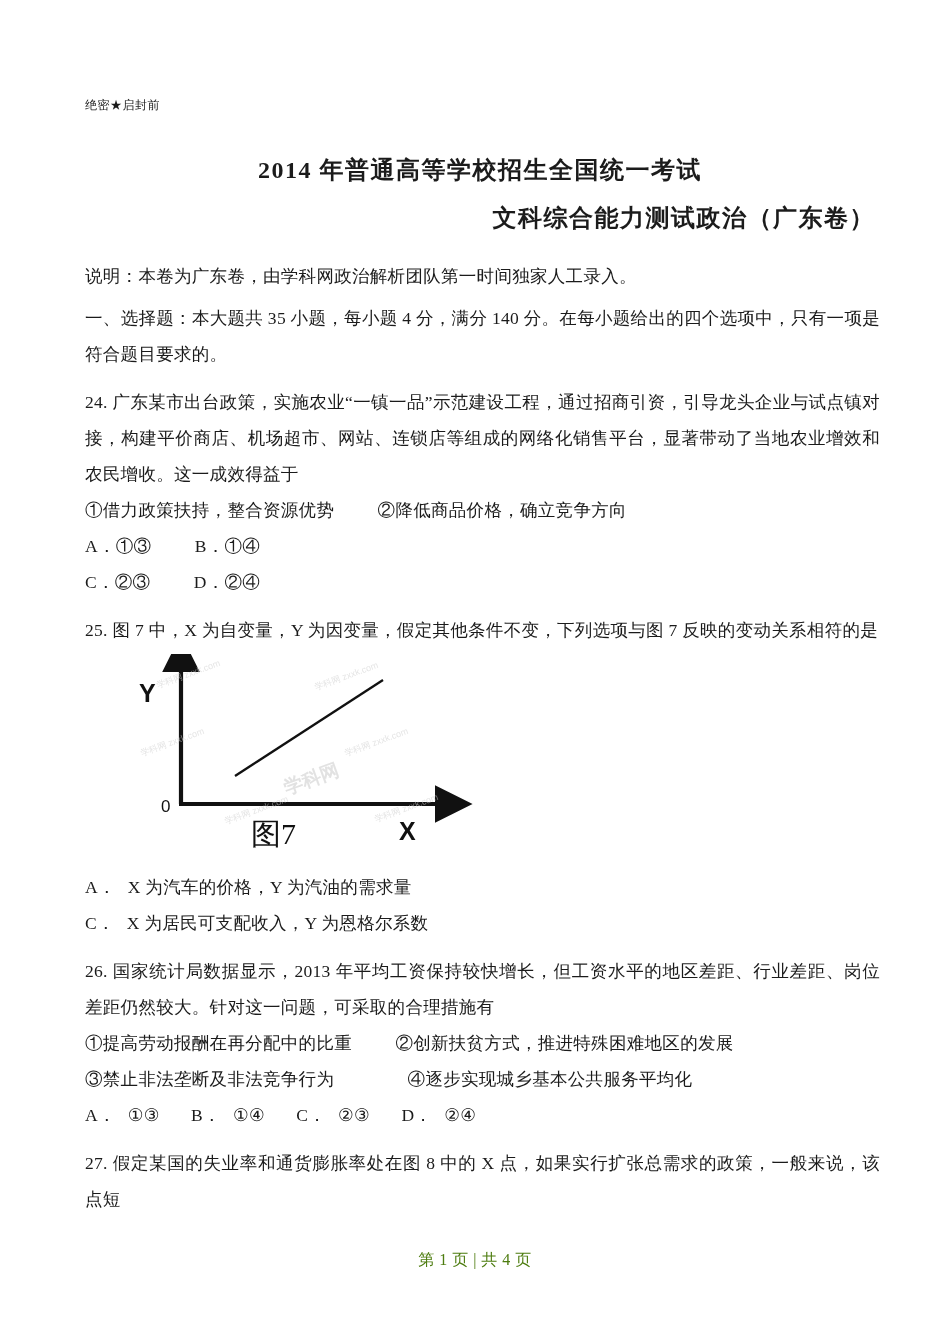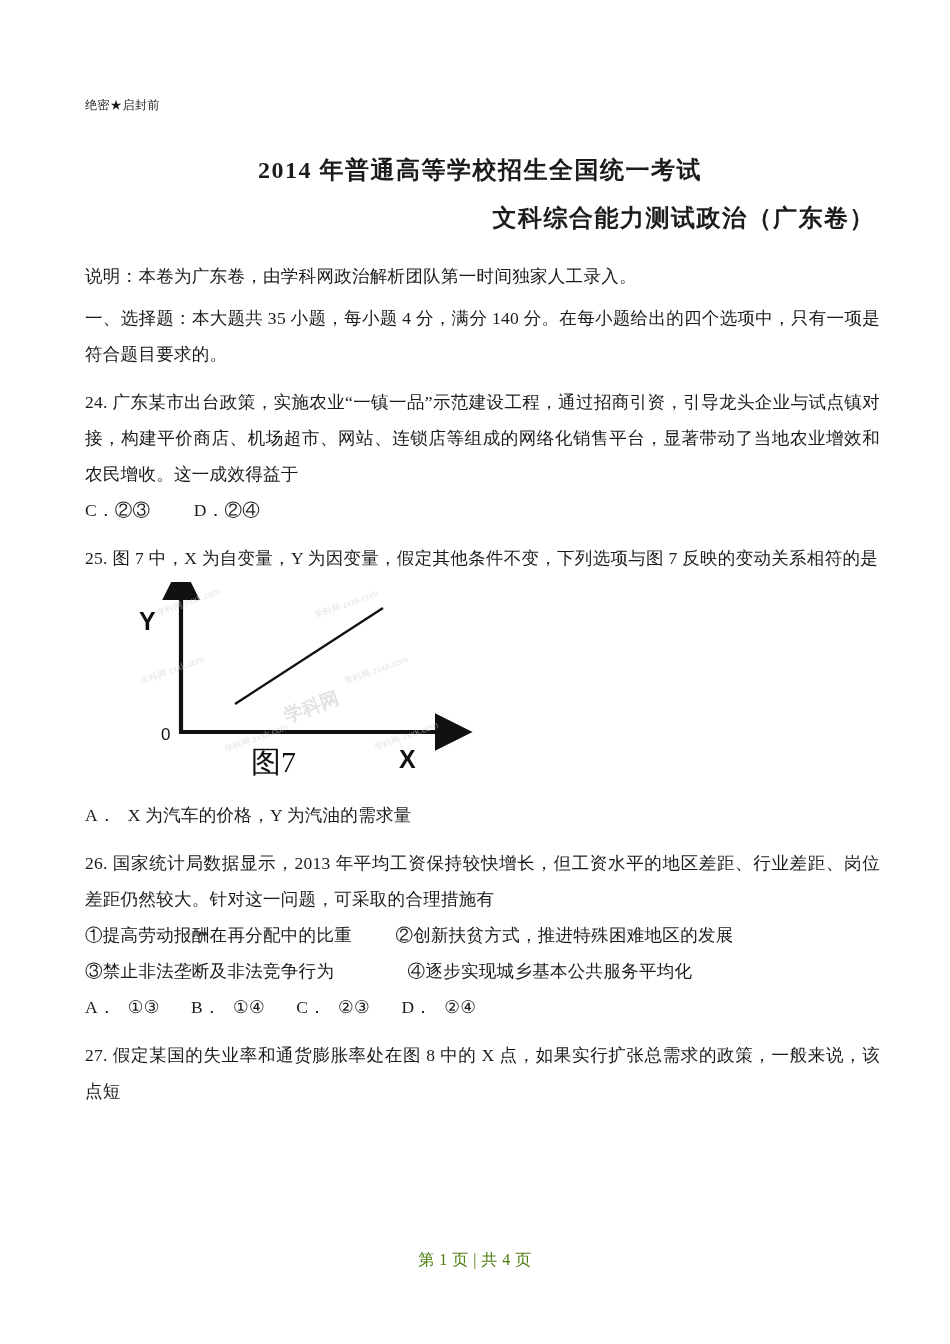--- a/index.html
+++ b/index.html
@@ -144,21 +144,31 @@
 
       <p class="para">一、选择题：本大题共 35 小题，每小题 4 分，满分 140 分。在每小题给出的四个选项中，只有一项是符合题目要求的。</p>
 
       <div class="gap-md"></div>
 
       <p class="para">
         <span>24.</span>
         <span>广东某市出台政策，实施农业“一镇一品”示范建设工程，通过招商引资，引导龙头企业与试点镇对接，构建平价商店、机场超市、网站、连锁店等组成的网络化销售平台，显著带动了当地农业增效和农民增收。这一成效得益于</span>
       </p>
 
-
+      <p class="opt-row">
+        <span>①借力政策扶持，整合资源优势</span>
+        <span class="sp-wide"></span>
+        <span>②降低商品价格，确立竞争方向</span>
+      </p>
+
+      <p class="opt-row">
+        <span>A．</span><span>①③</span>
+        <span class="sp-wide"></span>
+        <span>B．</span><span>①④</span>
+      </p>
       <p class="opt-row">
         <span>C．</span><span>②③</span>
         <span class="sp-wide"></span>
         <span>D．</span><span>②④</span>
       </p>
 
       <div class="gap-md"></div>
 
       <p class="para">
         <span>25.</span>
@@ -190,20 +200,23 @@
           <text x="36" y="48" font-family="Liberation Sans, sans-serif" font-size="25" font-weight="bold" fill="#111">Y</text>
           <text x="58" y="158" font-family="Liberation Sans, sans-serif" font-size="17" fill="#111">0</text>
           <text x="296" y="186" font-family="Liberation Sans, sans-serif" font-size="25" font-weight="bold" fill="#111">X</text>
           <text x="148" y="190" font-family="Liberation Serif, serif" font-size="30" fill="#111">图7</text>
         </svg>
       </div>
 
       <p class="opt-row">
         <span>A．</span><span class="sp-nar"></span><span>X 为汽车的价格，Y 为汽油的需求量</span>
       </p>
+      <p class="opt-row">
+        <span>C．</span><span class="sp-nar"></span><span>X 为居民可支配收入，Y 为恩格尔系数</span>
+      </p>
 
       <div class="gap-md"></div>
 
       <p class="para">
         <span>26.</span>
         <span>国家统计局数据显示，2013 年平均工资保持较快增长，但工资水平的地区差距、行业差距、岗位差距仍然较大。针对这一问题，可采取的合理措施有</span>
       </p>
 
       <p class="opt-row">
         <span>①提高劳动报酬在再分配中的比重</span>

